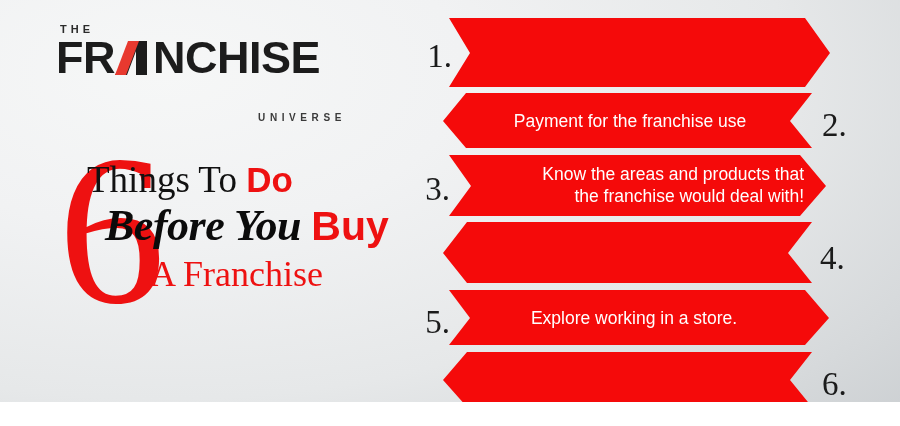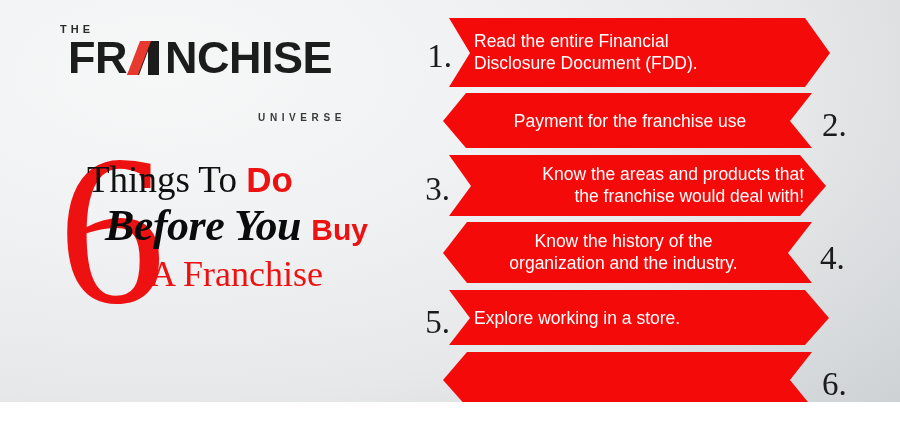--- a/index.html
+++ b/index.html
@@ -44,21 +44,20 @@
     position: absolute;
     left: 0px;
     top: 11px;
     font-size: 45px;
     font-weight: bold;
     letter-spacing: -0.5px;
     color: #1c1c1c;
     line-height: 46px;
     font-family: "Liberation Sans", sans-serif;
     white-space: nowrap;
-    margin-left: 12px;
   }
   .logo-main .pre { }
   .logo-achev {
     display: inline-block;
     position: relative;
     width: 38px;
     height: 34px;
     vertical-align: -2px;
     overflow: hidden;
   }
@@ -123,21 +122,21 @@
     font-style: italic;
     font-weight: bold;
     color: #0b0b0b;
     font-size: 44px;
     letter-spacing: -0.5px;
   }
   .line2 .accent {
     font-family: "Liberation Sans", sans-serif;
     font-weight: bold;
     color: #ee1111;
-    font-size: 30px;
+    font-size: 41px;
   }
   .line3 {
     position: absolute;
     left: 100px;
     top: 116px;
     font-family: Liberation Serif, serif;
     font-size: 36px;
     line-height: 40px;
     color: #ee1111;
     white-space: nowrap;
@@ -204,22 +203,20 @@
     <div class="line3">A Franchise</div>
   </div>
 
   <div class="banners">
 
     <div class="band left-num left-text" style="top:18px;height:70px;">
       <svg class="shape" width="900" height="70">
         <polygon points="449,0 805,0 830,35 805,69 449,69 470,35" fill="#f50a0a"></polygon>
       </svg>
       <div class="num" style="left:412px;top:22px;width:40px;">1.</div>
-      <div class="txt" style="left:474px;top:12px;width:330px;">Read the entire Financial
-Disclosure Document (FDD).</div>
     </div>
 
     <div class="band right-num right-text" style="top:93px;height:56px;">
       <svg class="shape" width="900" height="56">
         <polygon points="466,0 812,0 790,28 812,55 466,55 443,28" fill="#f50a0a"></polygon>
       </svg>
       <div class="num" style="left:822px;top:16px;width:50px;">2.</div>
       <div class="txt" style="left:470px;top:17px;width:320px;">Payment for the franchise use</div>
     </div>
 
@@ -230,30 +227,28 @@
       <div class="num" style="left:410px;top:18px;width:40px;">3.</div>
       <div class="txt" style="left:474px;top:8px;width:330px;text-align:right;">Know the areas and products that
 the franchise would deal with!</div>
     </div>
 
     <div class="band right-num right-text" style="top:222px;height:62px;">
       <svg class="shape" width="900" height="62">
         <polygon points="467,0 812,0 788,31 812,61 467,61 443,31" fill="#f50a0a"></polygon>
       </svg>
       <div class="num" style="left:820px;top:20px;width:50px;">4.</div>
-      <div class="txt" style="left:460px;top:8px;width:327px;">Know the history of the
-organization and the industry.</div>
     </div>
 
     <div class="band left-num left-text" style="top:290px;height:56px;">
       <svg class="shape" width="900" height="56">
         <polygon points="449,0 805,0 829,28 805,55 449,55 470,28" fill="#f50a0a"></polygon>
       </svg>
       <div class="num" style="left:410px;top:16px;width:40px;">5.</div>
-      <div class="txt" style="left:474px;top:17px;width:320px;">Explore working in a store.</div>
+      <div class="txt" style="left:474px;top:17px;width:320px;text-align:center;">Explore working in a store.</div>
     </div>
 
     <div class="band right-num right-text" style="top:352px;height:56px;">
       <svg class="shape" width="900" height="56">
         <polygon points="467,0 812,0 790,28 812,55 467,55 443,28" fill="#f50a0a"></polygon>
       </svg>
       <div class="num" style="left:822px;top:16px;width:50px;">6.</div>
     </div>
 
   </div>

